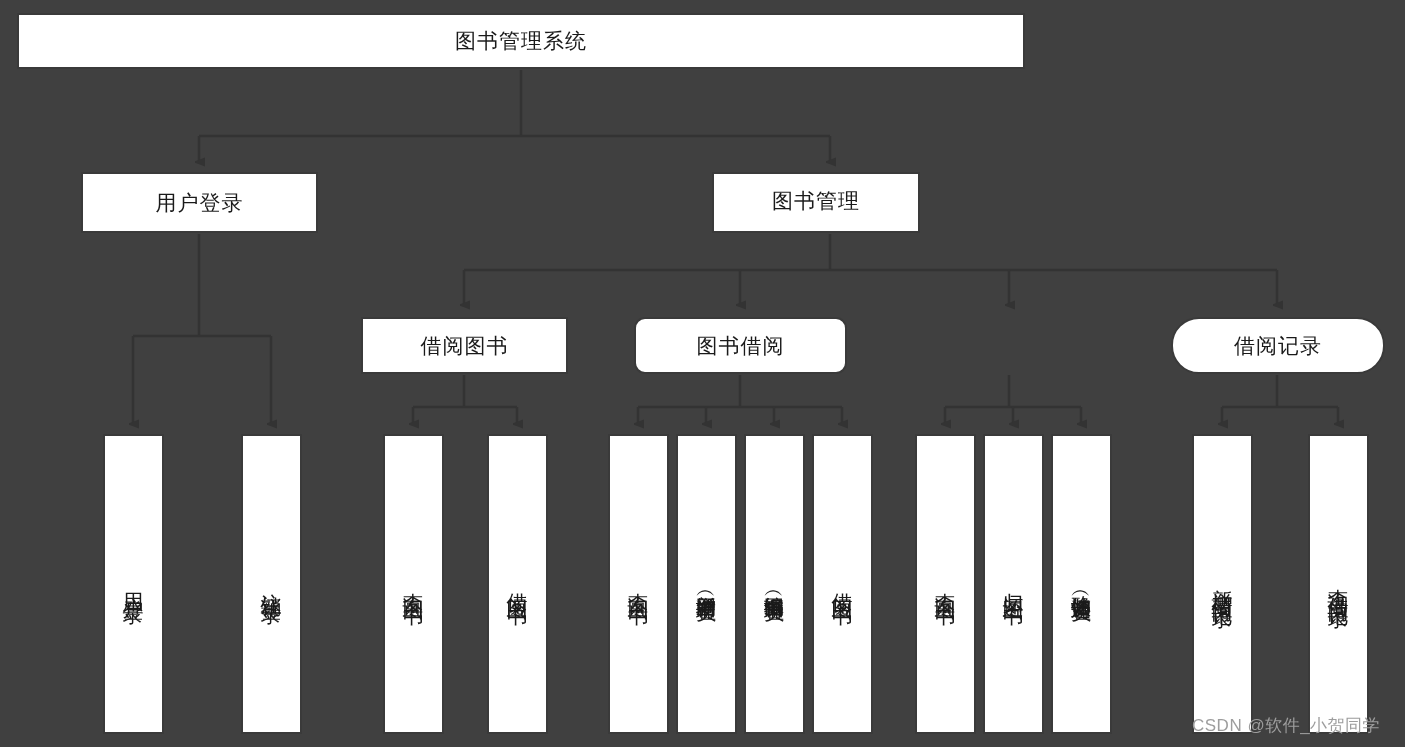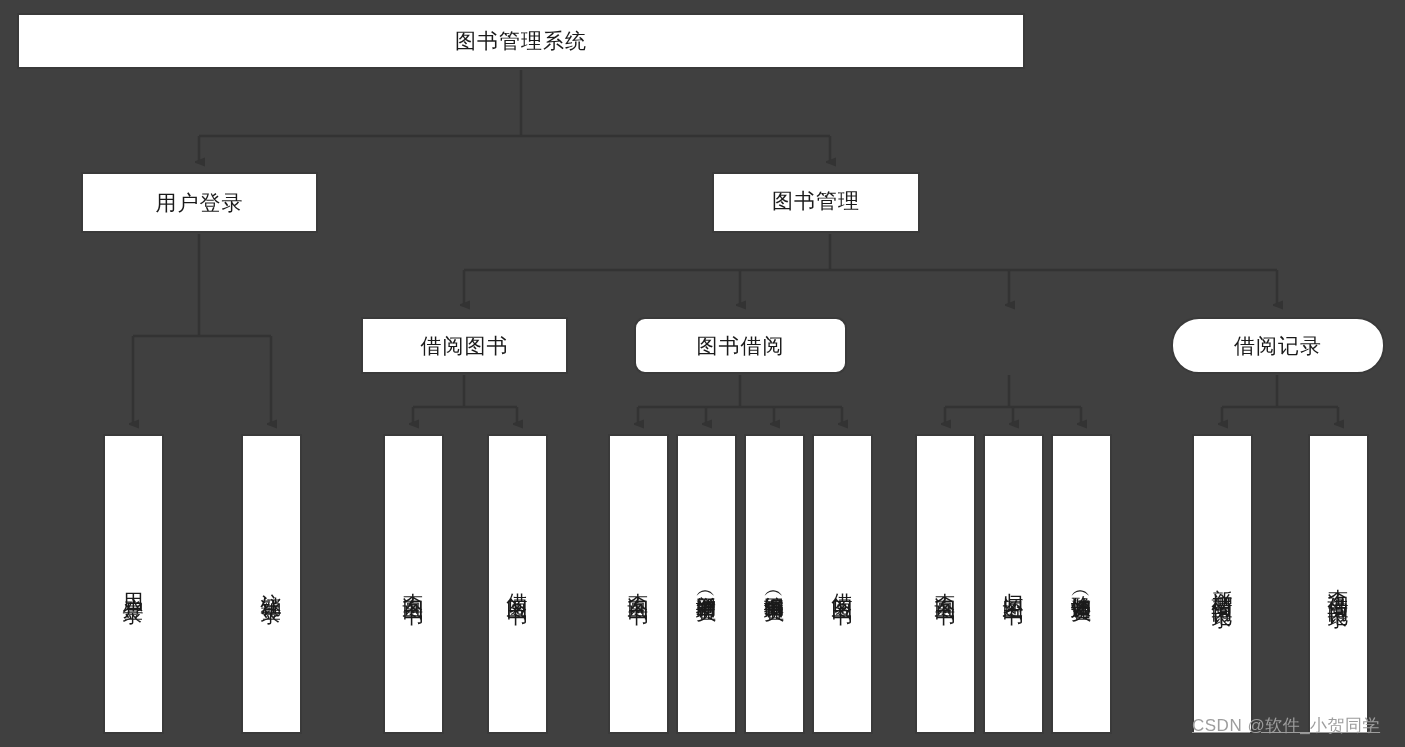--- a/index.html
+++ b/index.html
@@ -139,15 +139,15 @@
   <div class="node vert tight" style="left:744px; top:434px; width:61px; height:300px;">编辑图书（管理员）</div>
   <div class="node vert" style="left:812px; top:434px; width:61px; height:300px;">借阅图书</div>
 
   <div class="node vert" style="left:915px; top:434px; width:61px; height:300px;">查询图书</div>
   <div class="node vert" style="left:983px; top:434px; width:61px; height:300px;">归还图书</div>
   <div class="node vert tight" style="left:1051px; top:434px; width:61px; height:300px;">确认归还（管理员）</div>
 
   <div class="node vert" style="left:1192px; top:434px; width:61px; height:300px;">新增借阅记录</div>
   <div class="node vert" style="left:1308px; top:434px; width:61px; height:300px;">查询借阅记录</div>
 
-  <div class="watermark" style="left:1192px; top:714px;text-decoration:underline;">CSDN @软件_小贺同学</div>
+  <div class="watermark" style="left:1192px; top:714px;">CSDN @软件_小贺同学</div>
 
 </div>
 
 </body></html>

